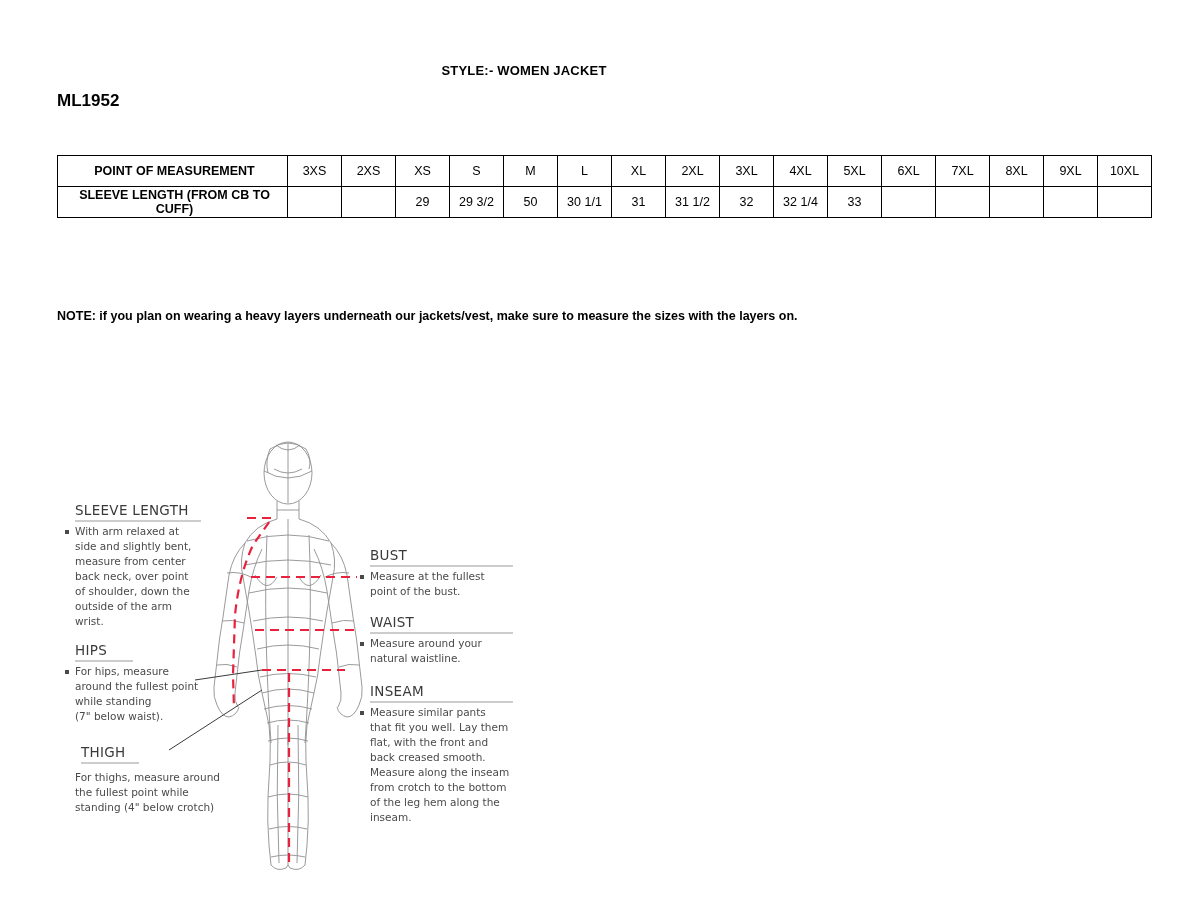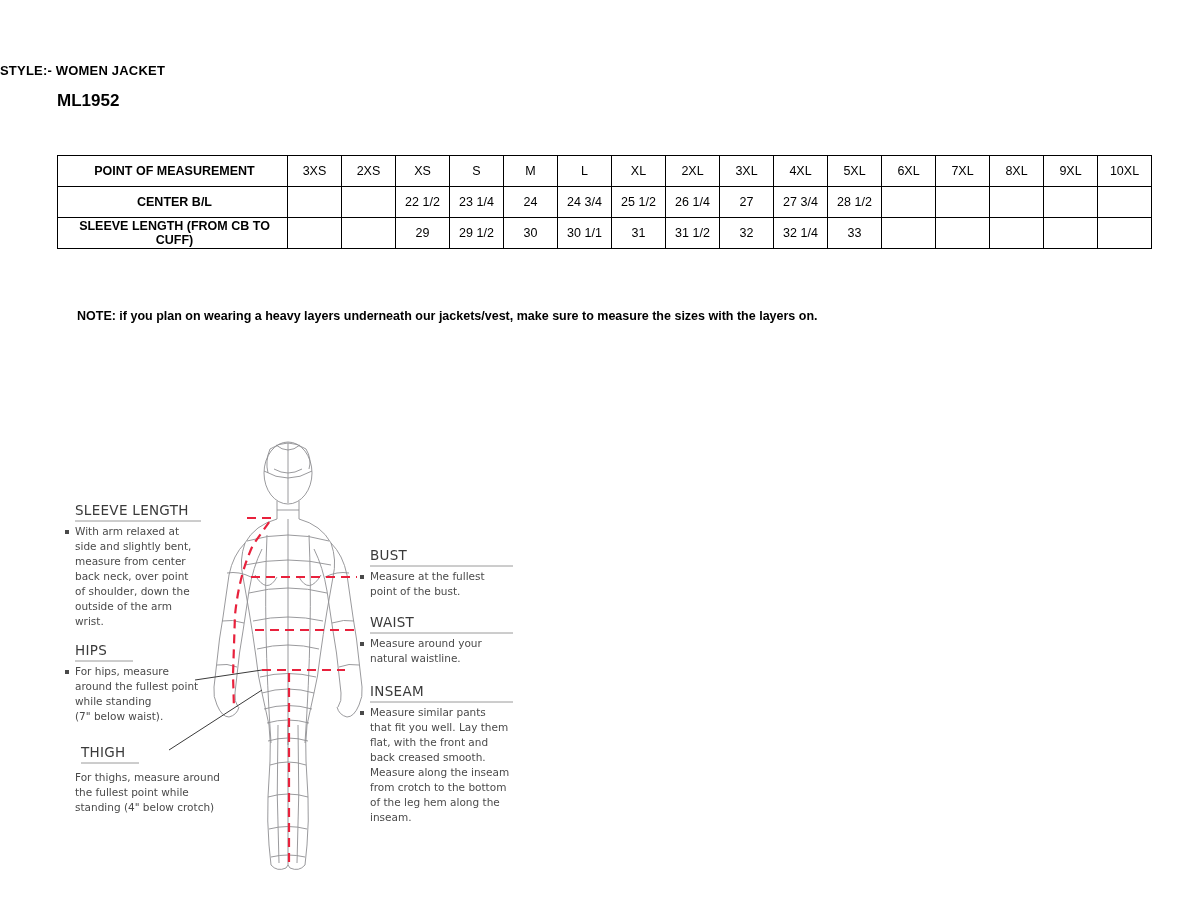--- a/index.html
+++ b/index.html
@@ -13,20 +13,21 @@
     position: relative;
     font-family: "Liberation Sans", sans-serif;
     color: #000000;
     overflow: hidden;
   }
   .style-title {
     position: absolute;
     top: 63px;
     left: 0;
     width: 1048px;
+    text-align: center;
     font-size: 13px;
     font-weight: bold;
     letter-spacing: 0.2px;
   }
   .style-code {
     position: absolute;
     top: 91px;
     left: 57px;
     font-size: 17px;
     font-weight: bold;
@@ -55,21 +56,20 @@
   }
   .size-table thead td {
     font-weight: normal;
   }
   .note {
     position: absolute;
     top: 309px;
     left: 57px;
     font-size: 12.5px;
     font-weight: bold;
-    margin-left: 20px;
   }
   .figure-wrap {
     position: absolute;
     top: 425px;
     left: 57px;
     width: 462px;
     height: 450px;
   }
   .figure-wrap svg {
     display: block;
@@ -149,45 +149,26 @@
       <td>5XL</td>
       <td>6XL</td>
       <td>7XL</td>
       <td>8XL</td>
       <td>9XL</td>
       <td>10XL</td>
     </tr>
   </thead>
   <tbody>
     <tr>
-      <td class="pom">CENTER B/L</td>
-      <td></td>
-      <td></td>
-      <td>22 1/2</td>
-      <td>23 1/4</td>
-      <td>24</td>
-      <td>24 3/4</td>
-      <td>25 1/2</td>
-      <td>26 1/4</td>
-      <td>27</td>
-      <td>27 3/4</td>
-      <td>28 1/2</td>
-      <td></td>
-      <td></td>
-      <td></td>
-      <td></td>
-      <td></td>
-    </tr>
-    <tr>
       <td class="pom">SLEEVE LENGTH (FROM CB TO CUFF)</td>
       <td></td>
       <td></td>
       <td>29</td>
-      <td>29 1/2</td>
-      <td>30</td>
+      <td>29 3/2</td>
+      <td>50</td>
       <td>30 1/1</td>
       <td>31</td>
       <td>31  1/2</td>
       <td>32</td>
       <td>32 1/4</td>
       <td>33</td>
       <td></td>
       <td></td>
       <td></td>
       <td></td>

